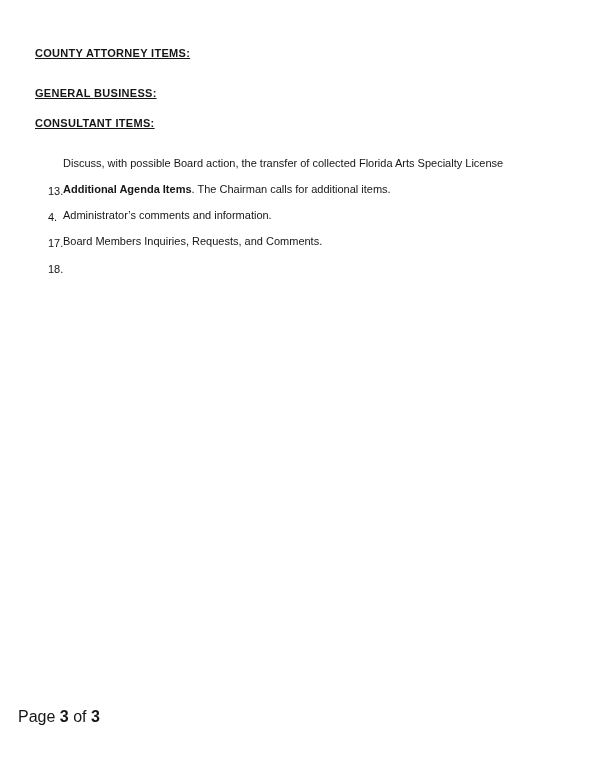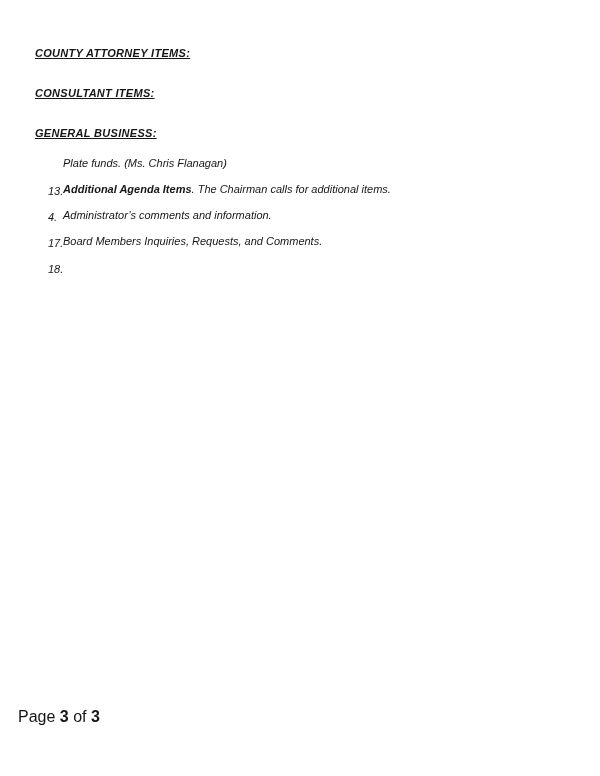--- a/index.html
+++ b/index.html
@@ -10,21 +10,20 @@
     width: 600px;
     height: 776px;
     background: #ffffff;
     color: #161616;
     font-family: "Liberation Sans", sans-serif;
     position: relative;
     overflow: hidden;
   }
   .doc {
     padding: 46px 33px 0 35px;
-    font-style: italic;
   }
   .heading {
     font-size: 11px;
     font-weight: bold;
     text-decoration: underline;
     line-height: 15px;
     letter-spacing: 0.3px;
     margin: 0 0 25px 0;
   }
   .heading.last {
@@ -71,29 +70,29 @@
     font-weight: bold;
   }
 </style>
 </head>
 <body>
 
 <div class="doc">
 
   <p class="heading">COUNTY ATTORNEY ITEMS:</p>
 
+  <p class="heading last">GENERAL BUSINESS:</p>
+
   <p class="heading">CONSULTANT ITEMS:</p>
-
-  <p class="heading last">GENERAL BUSINESS:</p>
 
   <div class="items">
 
     <div class="item">
       <span class="num">13.</span>
-      <span class="line">Plate funds. (Ms. Chris Flanagan)</span>
+      <span class="line">Discuss, with possible Board action, the transfer of collected Florida Arts Specialty License</span>
     </div>
 
 
 
     <div class="item">
       <span class="num">4.</span>
       <span class="line"><span class="bold">Additional Agenda Items</span><span>. The Chairman calls for additional items.</span></span>
     </div>
 
     <div class="item">

